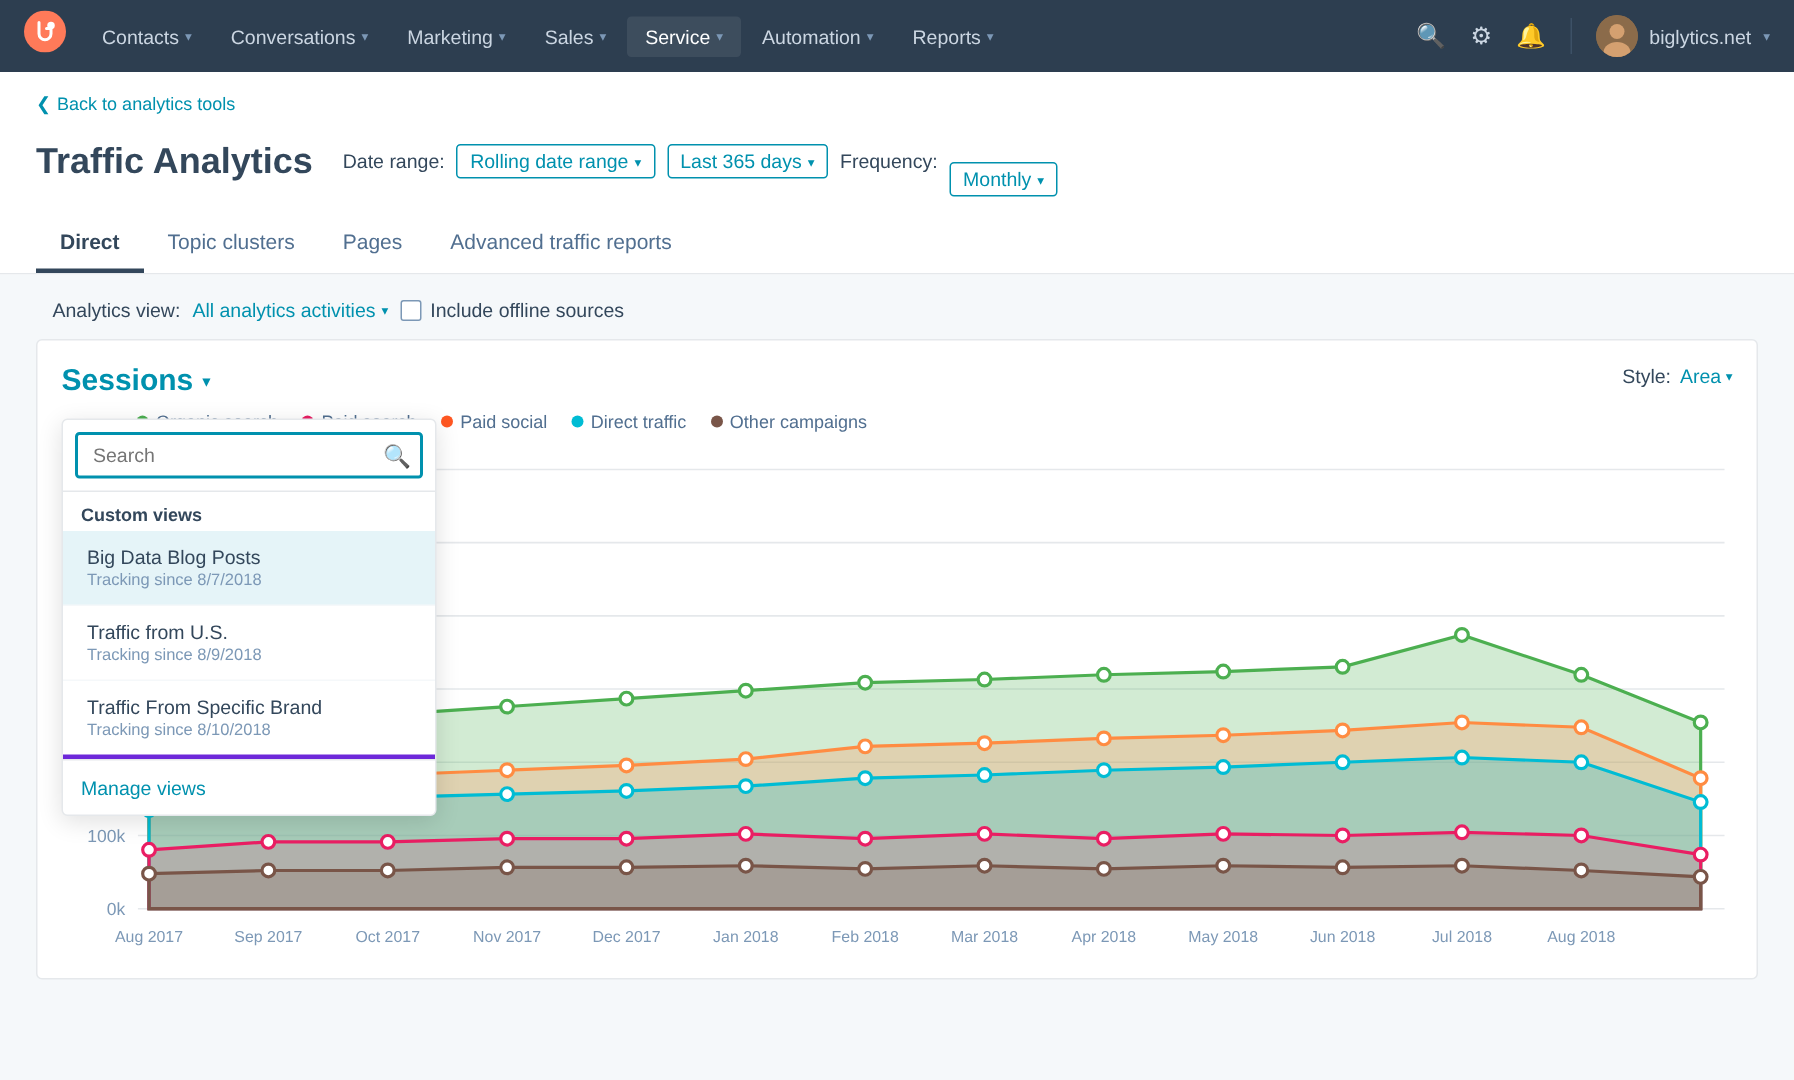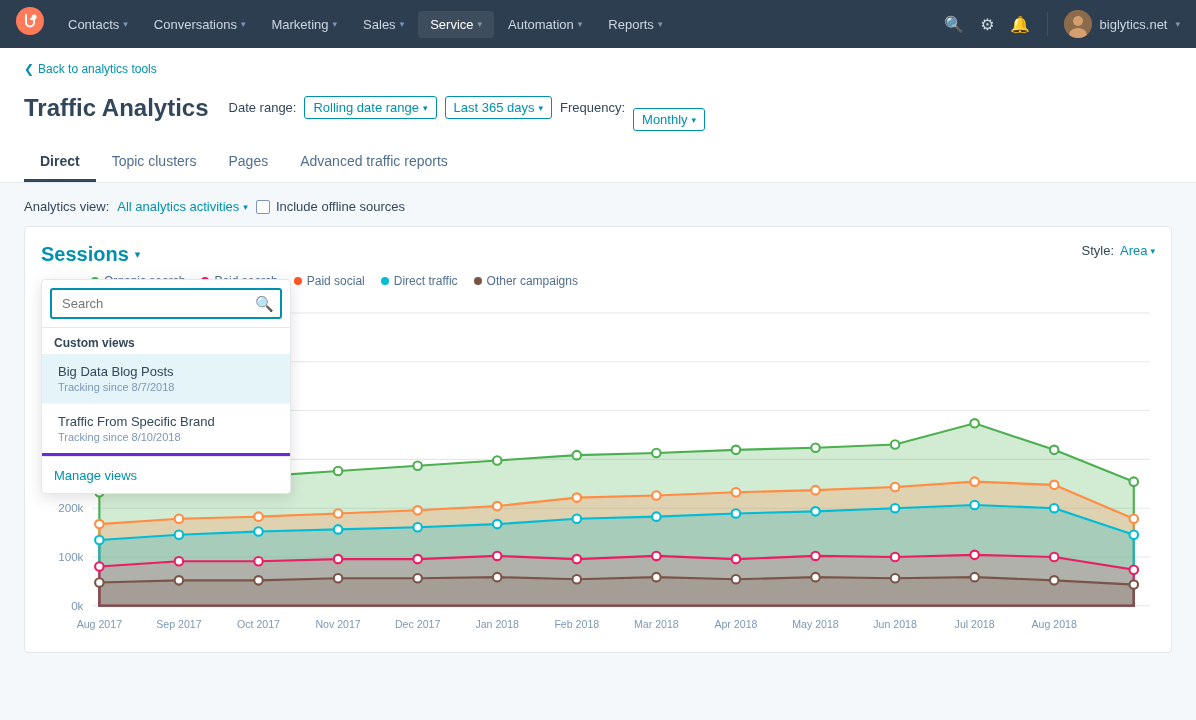--- a/index.html
+++ b/index.html
@@ -100,21 +100,21 @@
       <span>Pages</span>
     </div>
     <div style="padding:10px 16px;font-size:14px;color:#516f90;cursor:pointer;border-bottom:3px solid transparent;">
       <span>Advanced traffic reports</span>
     </div>
   </div>
 </div>
 
 <div style="padding:16px 24px;background:#f5f8fa;min-height:calc(720px - 48px - 130px);">
 
-  <div style="display:flex;align-items:center;justify-content:space-between;margin-bottom:12px;flex-wrap:wrap;gap:8px;">
+  <div style="display:flex;align-items:center;justify-content:space-between;margin-bottom:12px;flex-wrap:wrap;gap:8px;margin-left:11px;">
     <div style="display:flex;align-items:center;gap:8px;flex-wrap:wrap;">
       <span style="color:#33475b;font-size:13px;">Analytics view:</span>
       <button style="color:#0091ae;font-size:13px;cursor:pointer;background:none;border:none;display:flex;align-items:center;gap:4px;font-weight:500;padding:0;">
         <span>All analytics activities</span>
         <span style="font-size:9px;color:#0091ae;">▾</span>
       </button>
       <label style="display:flex;align-items:center;gap:6px;font-size:13px;color:#33475b;cursor:pointer;">
         <div style="width:14px;height:14px;border:1px solid #7c98b6;border-radius:2px;background:#fff;"></div>
         <span>Include offline sources</span>
       </label>
@@ -129,20 +129,24 @@
         <span style="position:absolute;right:16px;top:50%;transform:translateY(-50%);color:#7c98b6;font-size:15px;cursor:pointer;">🔍</span>
       </div>
       <div style="max-height:220px;overflow-y:auto;">
         <div style="padding:8px 12px 4px;font-size:12px;font-weight:600;color:#33475b;background:#fff;">Custom views</div>
 
         <div style="padding:10px 16px;cursor:pointer;border-bottom:1px solid #f5f8fa;background:#e5f4f8;">
           <div style="font-size:13px;color:#33475b;font-weight:500;">Big Data Blog Posts</div>
           <div style="font-size:11px;color:#7c98b6;margin-top:2px;">Tracking since 8/7/2018</div>
         </div>
 
+        <div style="padding:10px 16px;cursor:pointer;border-bottom:1px solid #f5f8fa;background:#fff;">
+          <div style="font-size:13px;color:#33475b;font-weight:500;">Traffic from U.S.</div>
+          <div style="font-size:11px;color:#7c98b6;margin-top:2px;">Tracking since 8/9/2018</div>
+        </div>
 
         <div style="padding:10px 16px;cursor:pointer;border-bottom:3px solid #6d28d9;background:#fff;overflow:hidden;max-height:52px;">
           <div style="font-size:13px;color:#33475b;font-weight:500;">Traffic From Specific Brand</div>
           <div style="font-size:11px;color:#7c98b6;margin-top:2px;">Tracking since 8/10/2018</div>
         </div>
       </div>
       <div style="padding:10px 12px;border-top:1px solid #e5e8eb;">
         <span style="color:#0091ae;font-size:13px;cursor:pointer;font-weight:500;">Manage views</span>
       </div>
     </div>

